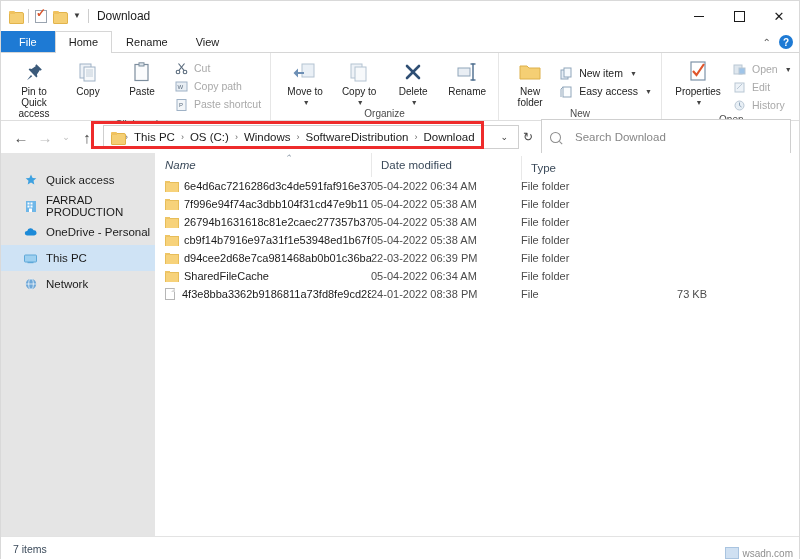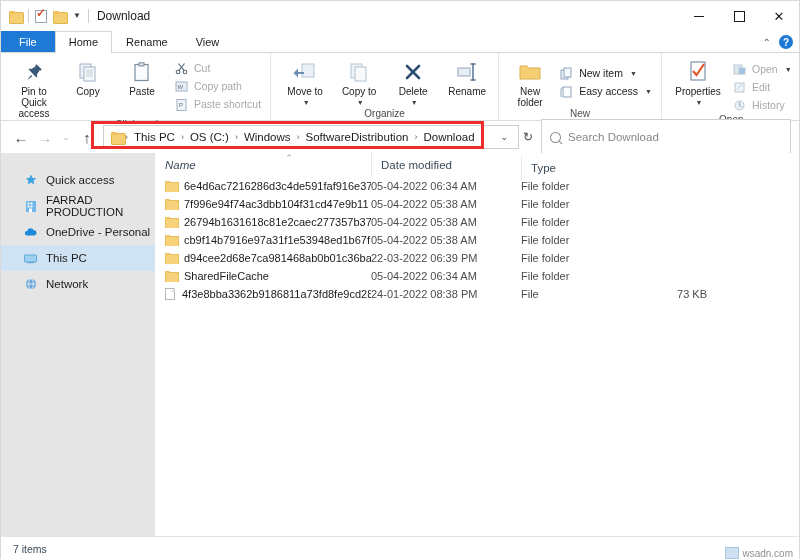--- a/index.html
+++ b/index.html
@@ -145,21 +145,21 @@
   .crumbs { display: flex; align-items: center; flex: 1; gap: 0px; overflow: hidden; }
   .crumb {
     font-size: 11.5px; color: #1b1b1b; padding: 0 5px; white-space: nowrap;
   }
   .crumb-sep { font-size: 9px; color: #666; padding: 0 1px; }
   .addr-chev { font-size: 9px; color: #3a3a3a; padding: 0 6px; }
   .refresh { font-size: 12px; color: #444; padding: 0 4px; }
   .searchbox {
     width: 250px; height: 36px; margin-left: 4px;
     border: 1px solid #cfcfcf; background: #fff;
-    display: flex; align-items: center; gap: 7px; padding: 8px 8px;
+    display: flex; align-items: center; gap: 14px; padding: 8px 8px;
   }
   .search-ico {
     width: 11px; height: 11px; border: 1.4px solid #8d8d8d; border-radius: 50%;
     position: relative; transform: rotate(-45deg); flex: none;
   }
   .search-ico::after {
     content: ""; position: absolute; left: 3.5px; top: 10px;
     width: 1.4px; height: 4px; background: #8d8d8d;
   }
   .search-ph { font-size: 11.5px; color: #868686; }

